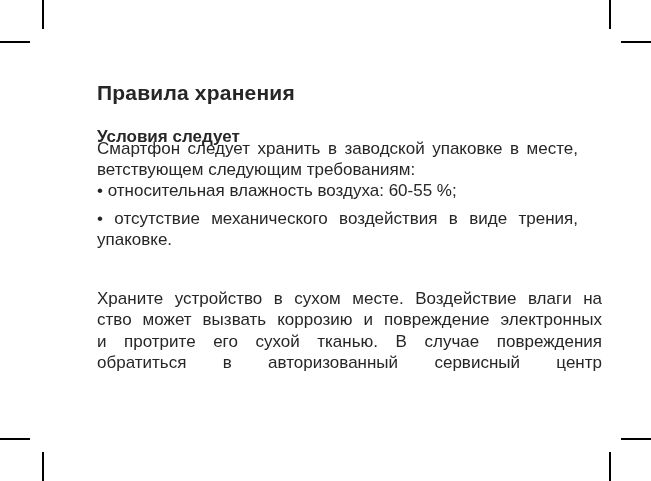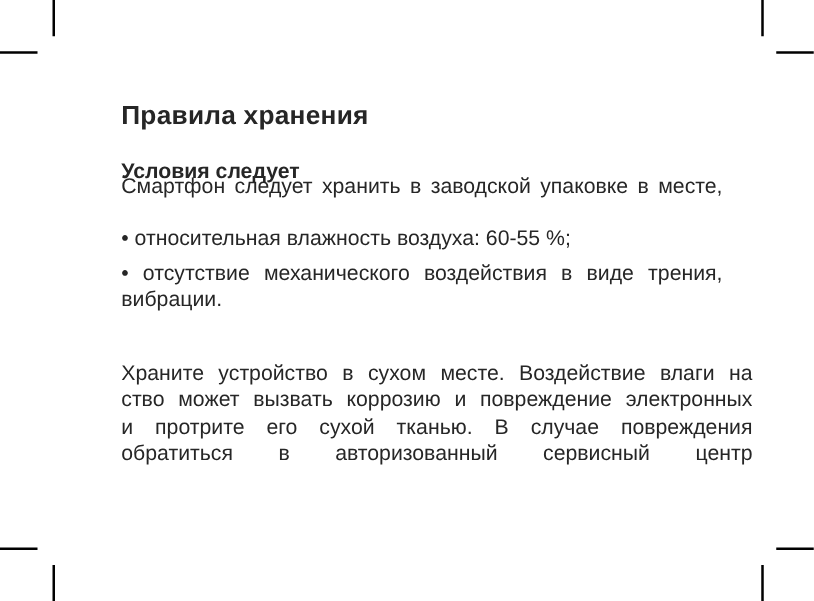--- a/index.html
+++ b/index.html
@@ -71,29 +71,30 @@
   <div class="mark v m-bl-v"></div>
   <div class="mark h m-br-h"></div>
   <div class="mark v m-br-v"></div>
 
   <h1 class="abs doc-title">Правила хранения</h1>
 
   <h2 class="abs sec-heading h-cond">Условия следует</h2>
 
   <div class="abs para w1 p1">
     <div class="line jl">Смартфон следует хранить в заводской упаковке в месте, соот-</div>
+    <div class="line ll">ветствующем следующим требованиям:</div>
   </div>
 
   <div class="abs para w1 b1">
     <div class="line ll">• относительная влажность воздуха: 60-55 %;</div>
   </div>
 
   <div class="abs para w1 b2">
     <div class="line jl">• отсутствие механического воздействия в виде трения, ударов,</div>
-    <div class="line ll">вибрации.</div>
+    <div class="line ll">упаковке.</div>
   </div>
 
 
   <div class="abs para w2 p2">
     <div class="line jl">Храните устройство в сухом месте. Воздействие влаги на устрой-</div>
     <div class="line jl">ство может вызвать коррозию и повреждение электронных схем.</div>
   </div>
 
   <div class="abs para w2 p3">
     <div class="line jl">и протрите его сухой тканью. В случае повреждения необходимо</div>

